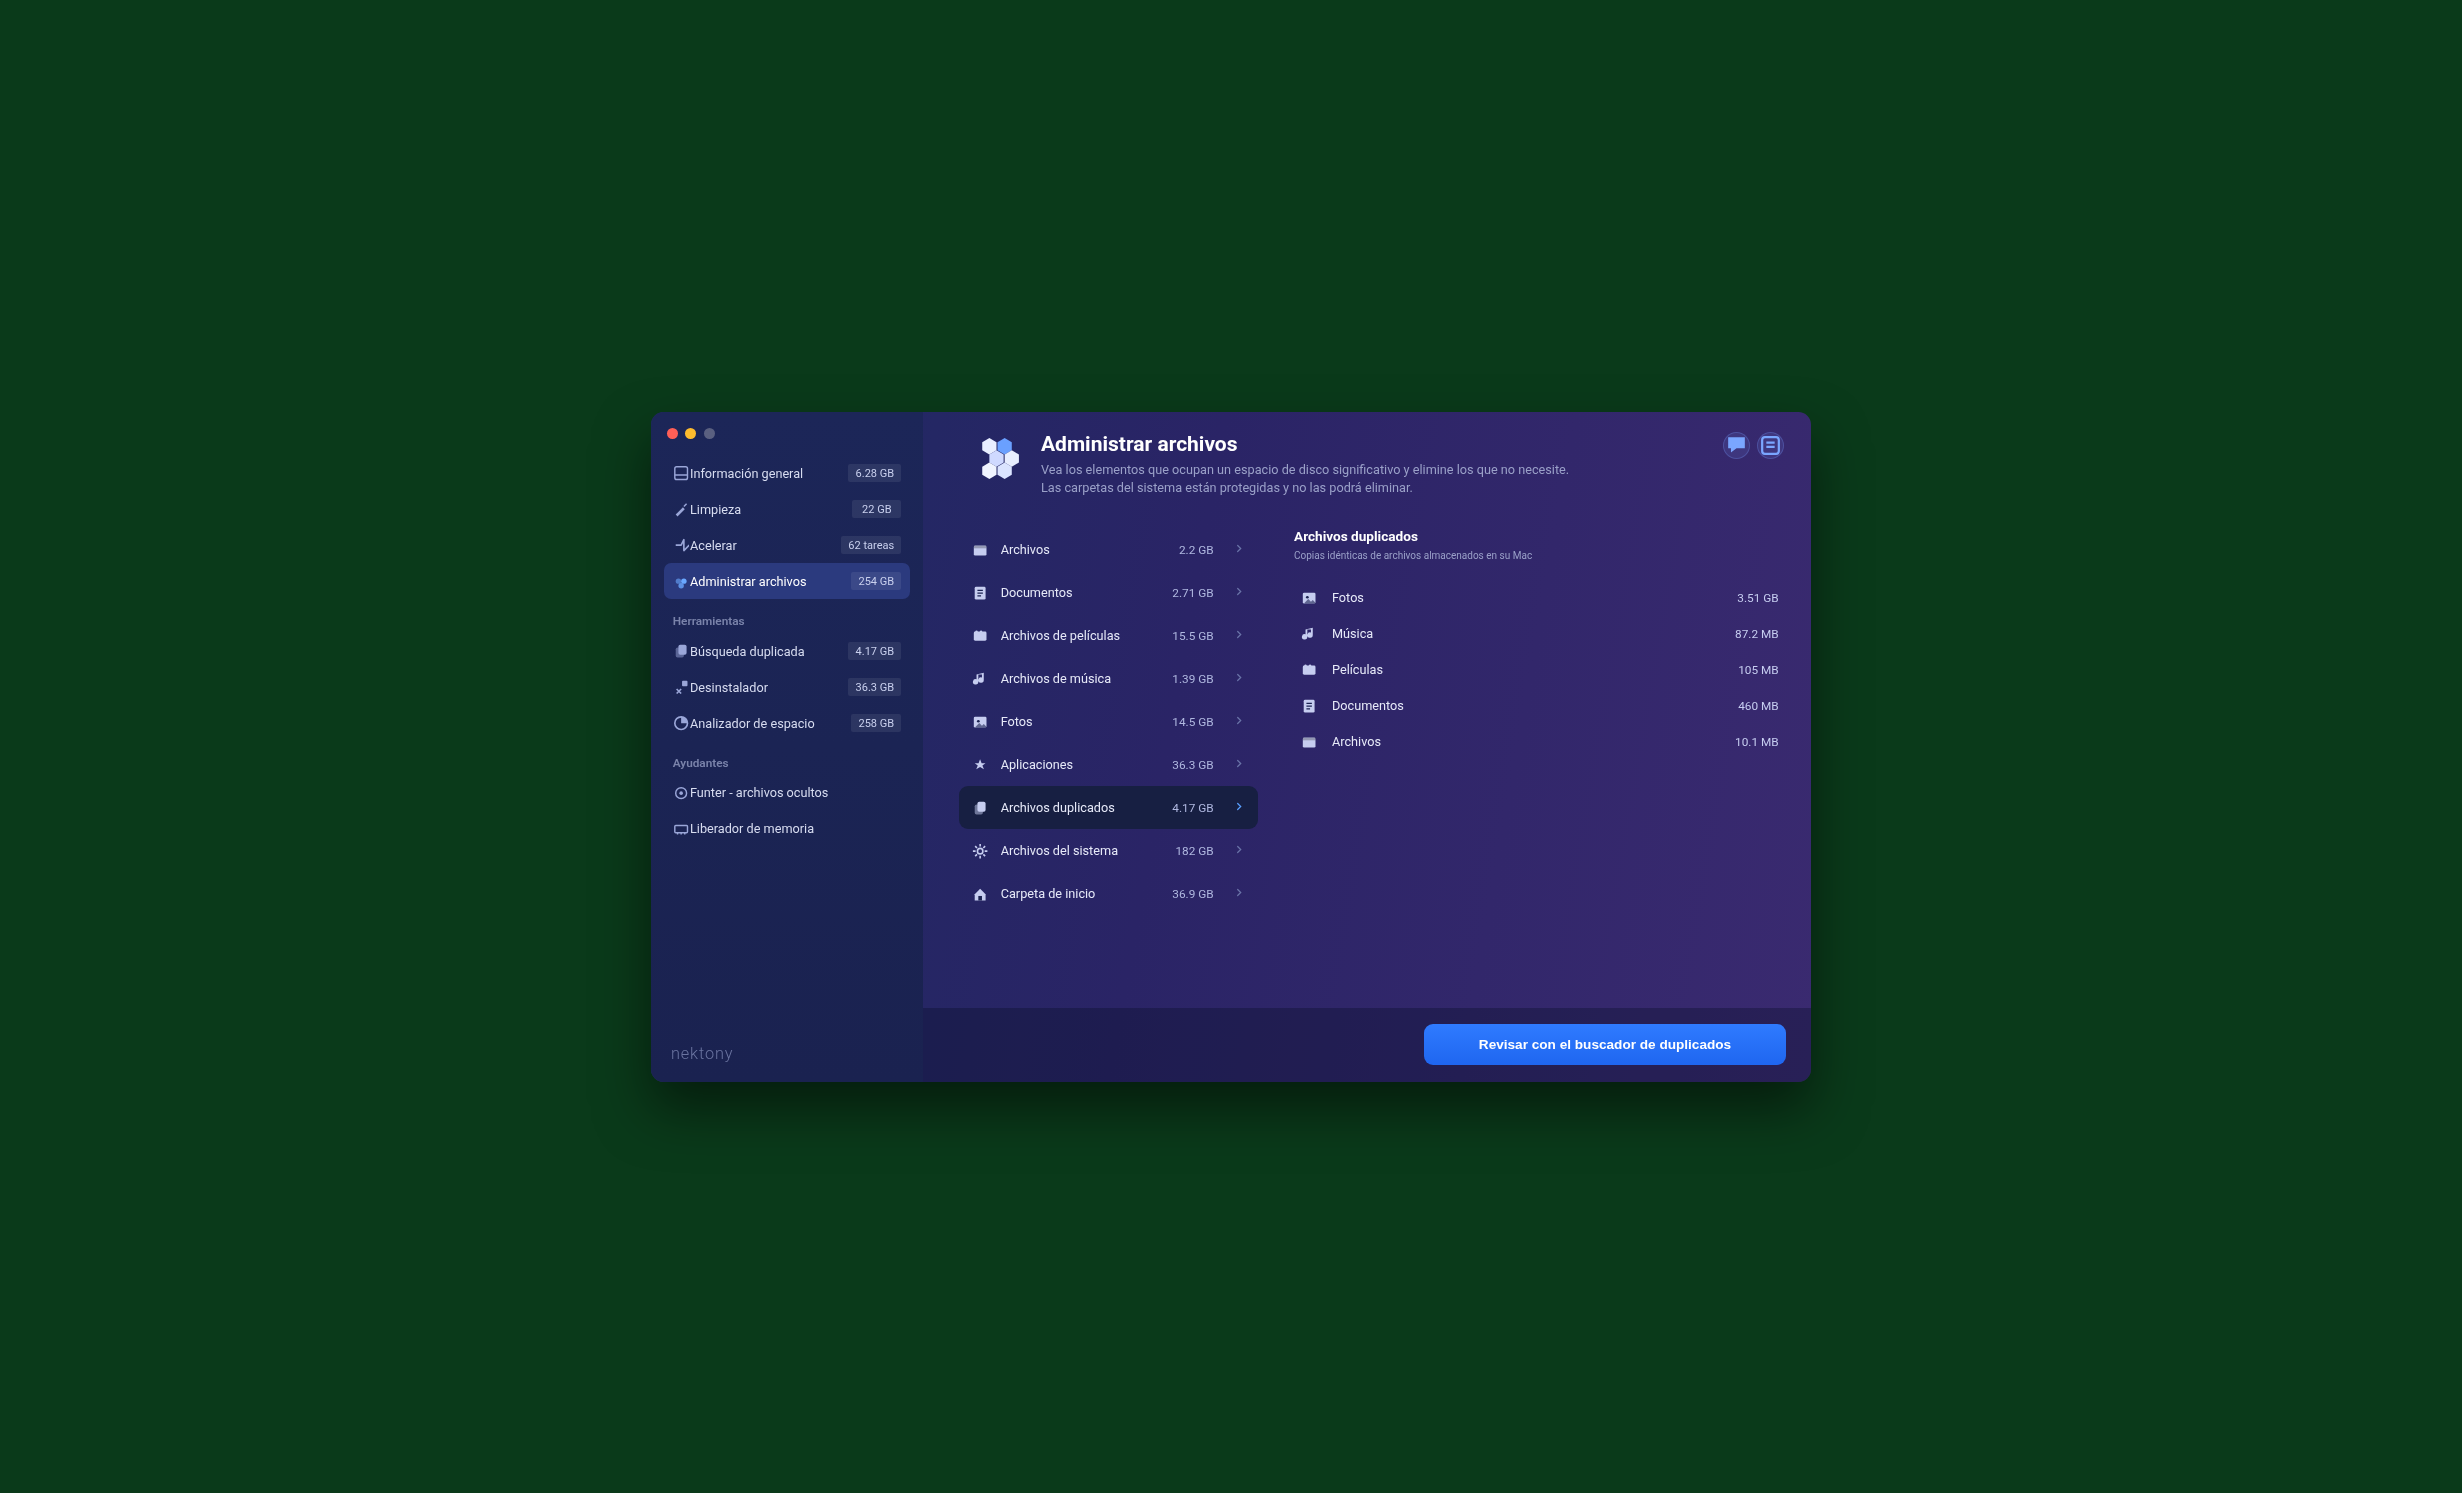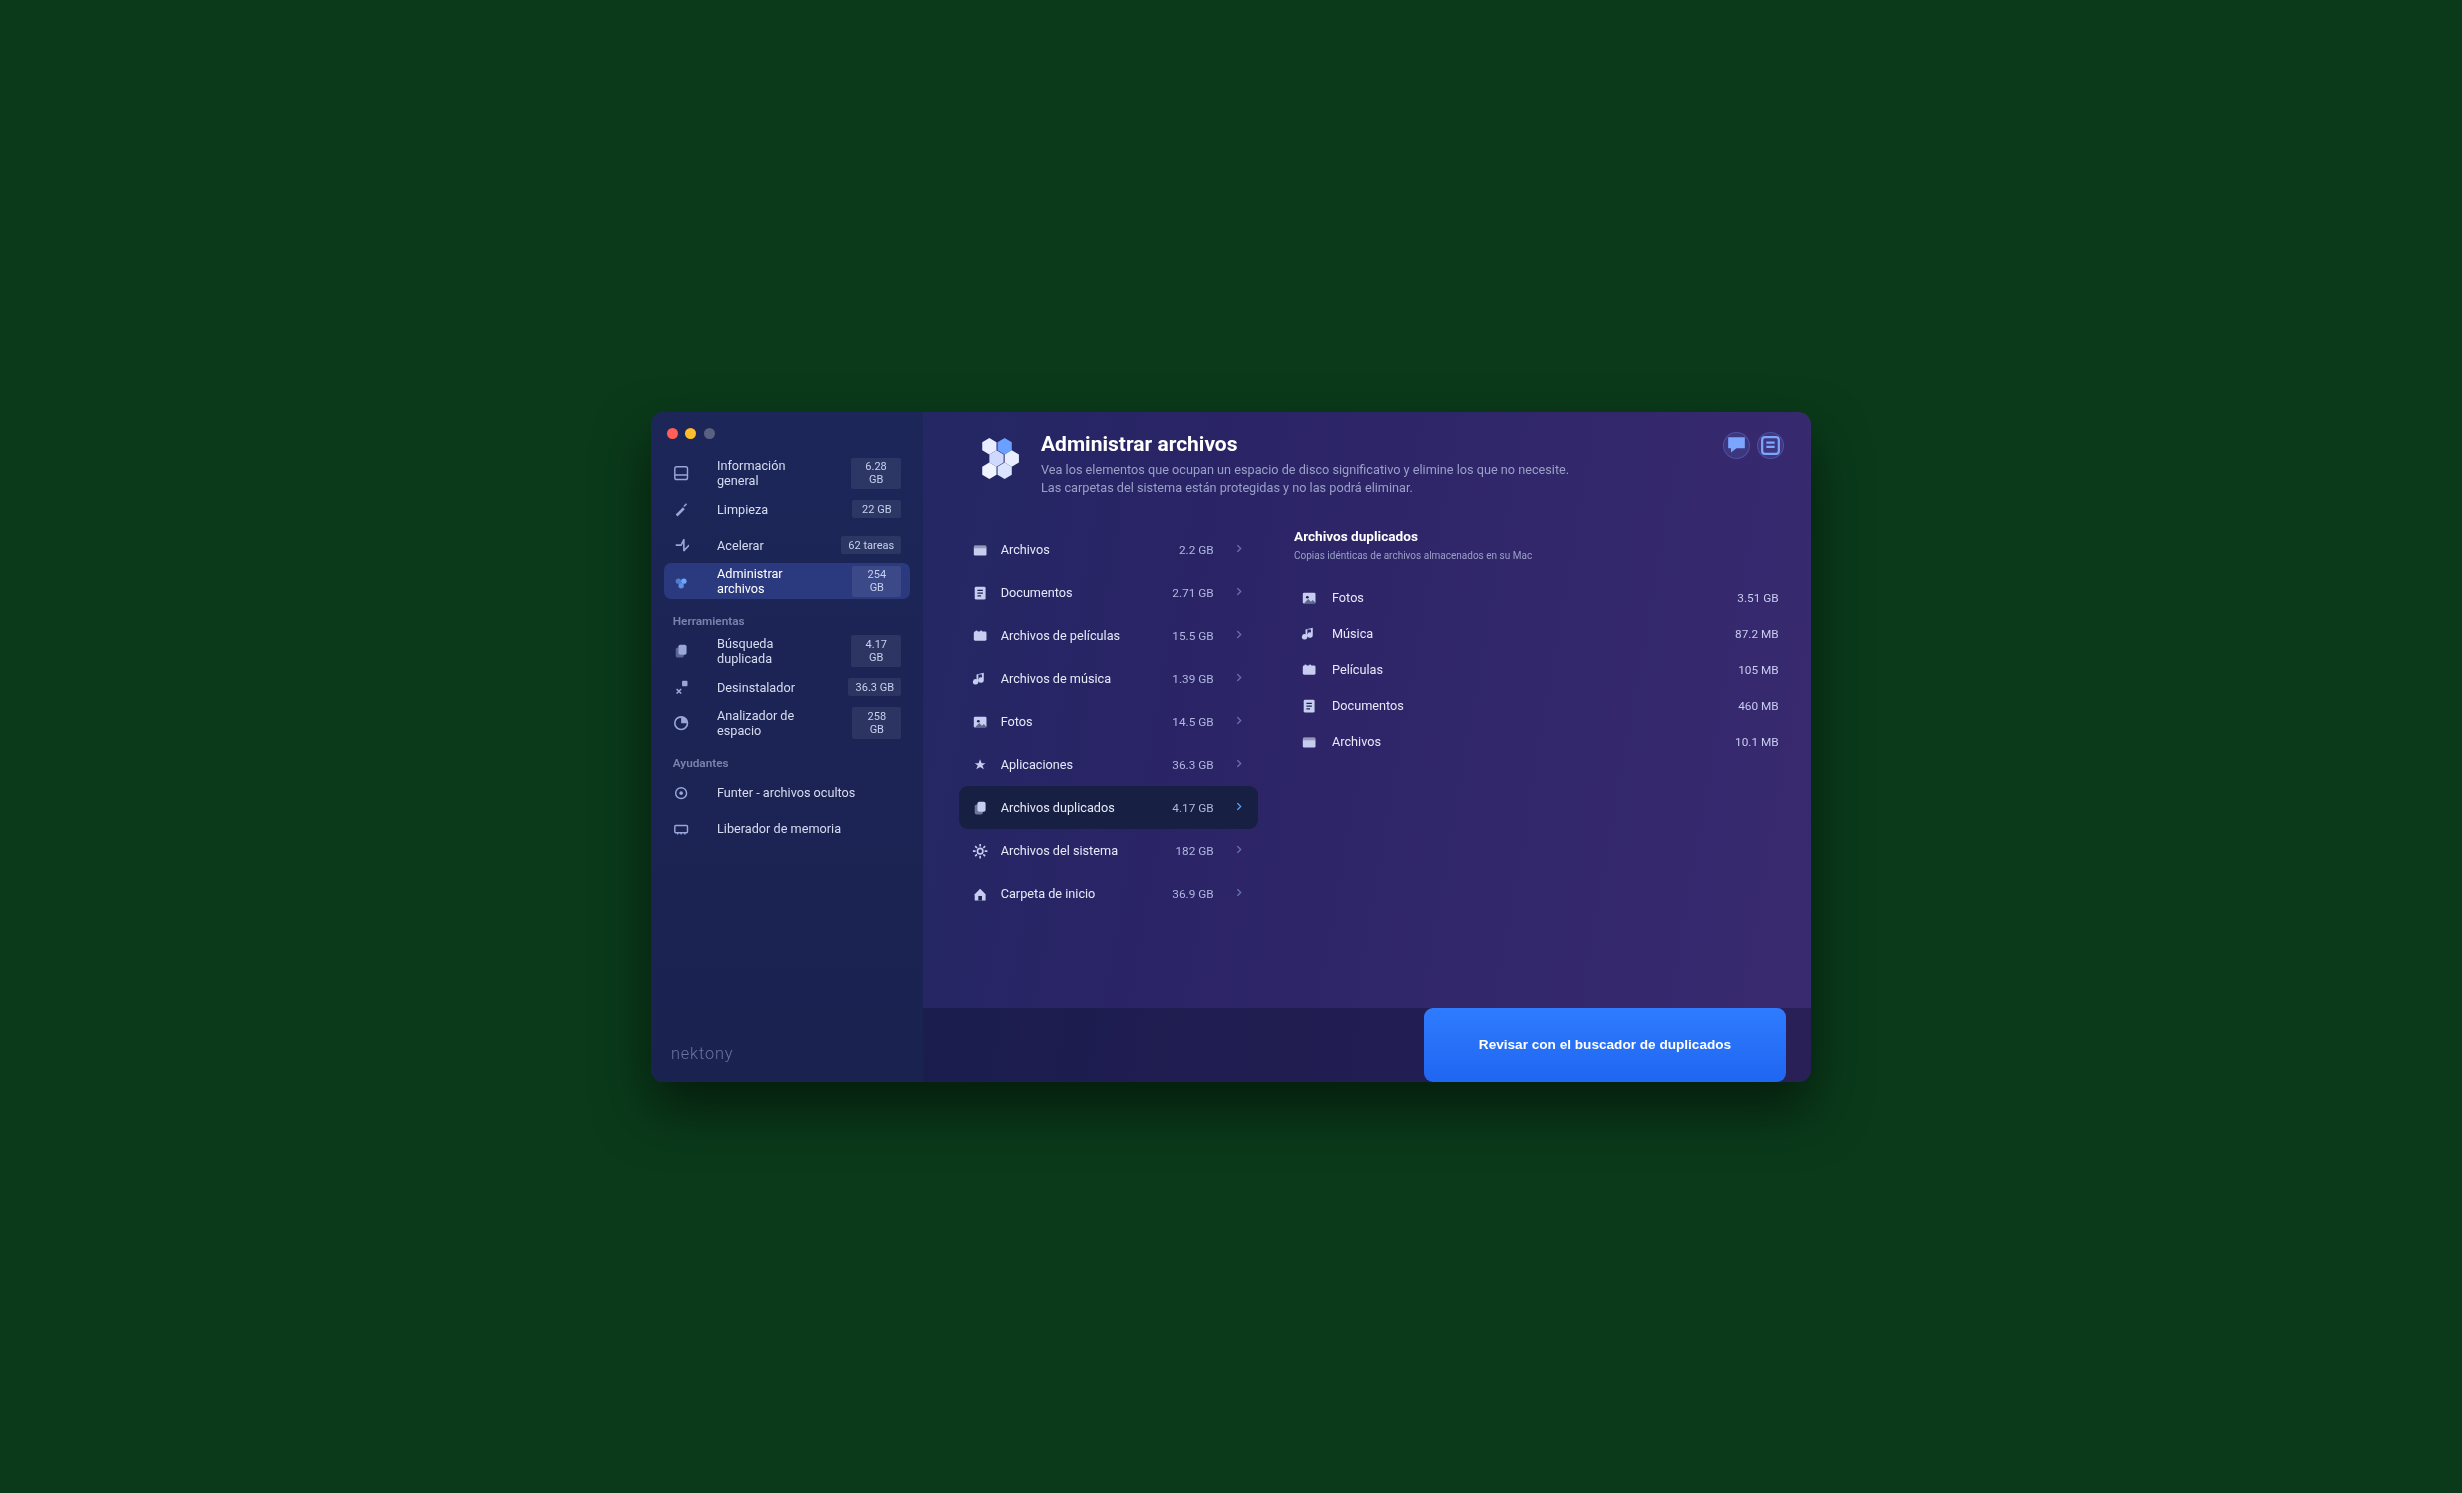--- a/index.html
+++ b/index.html
@@ -39,21 +39,21 @@
   .dot.gray { background: #5a6080; }
   .nav-item {
     display: flex;
     align-items: center;
     height: 36px;
     padding: 0 9px;
     border-radius: 7.2px;
     color: #d7dcf0;
     font-size: 12.7px;
     cursor: pointer;
-    gap: 28px;
+    gap: 1px;
   }
   .nav-item .icon { width: 16.3px; height: 16.3px; flex: 0 0 16.3px; display:flex; align-items:center; justify-content:center; color:#9aa6d8;}
   .nav-item .label { flex: 1 1 auto; }
   .nav-item .badge {
     background: rgba(255,255,255,0.08);
     color: #c9d0ee;
     font-size: 11px;
     padding: 2.7px 7.2px;
     border-radius: 2px;
     min-width: 49px;
@@ -132,20 +132,21 @@
     font-size:12.7px;
     gap:14.5px;
   }
   .detail-row .icon { width:16.3px; height:16.3px; flex:0 0 16.3px; color:#c6cdf0; display:flex;align-items:center;justify-content:center;}
   .detail-row .label { flex:1 1 auto;}
   .detail-row .size { color:#c6cdf0; font-size:11.8px;text-align:center;}
   .footer {
     height: 74px;
     background: rgba(10,14,40,0.35);
     display:flex;
+    align-items:center;
     justify-content:flex-end;
     padding: 0 25px;
   }
   .cta-btn {
     background: linear-gradient(180deg,#2f7bff 0%, #1f66f0 100%);
     color:#fff;
     font-size:13.6px;
     font-weight:600;
     border:none;
     border-radius:9px;

